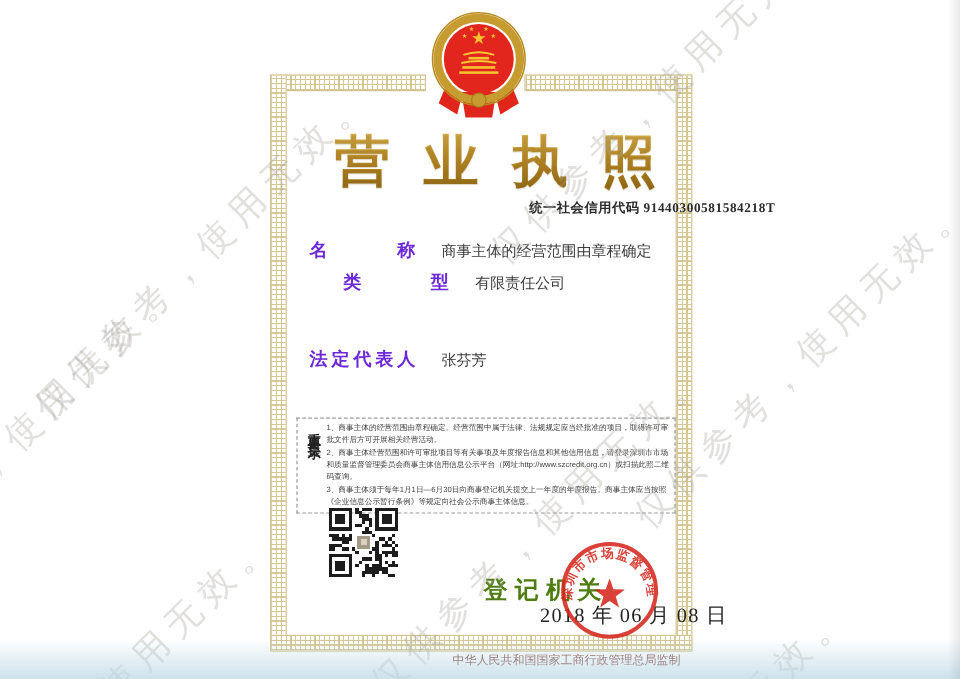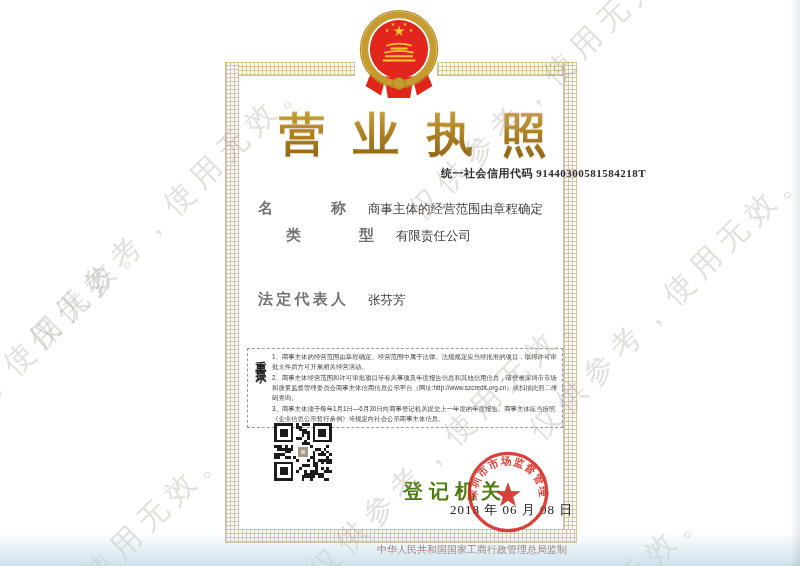--- a/index.html
+++ b/index.html
@@ -25,39 +25,39 @@
          background:linear-gradient(180deg,#e7c25f 0%,#c1922d 45%,#8a6212 100%);
          -webkit-background-clip:text;background-clip:text;color:#b8860b;
          -webkit-text-fill-color:transparent;text-shadow:0 1px 1px rgba(120,84,10,.25);z-index:2;}
 
   .credit-line{position:absolute;left:393px;top:166px;font-size:11px;font-weight:bold;
                color:#2b2b2b;z-index:2;letter-spacing:.5px;margin-left:48px;}
   .credit-line .code{font-weight:bold;letter-spacing:.5px;}
 
   .field-row{position:absolute;z-index:2;}
   .flabel{display:inline-block;width:88px;font-family:"Liberation Sans","DejaVu Sans",sans-serif;
-          font-weight:bold;font-size:15px;color:#737373;text-align:justify;text-align-last:justify;
+          font-weight:bold;font-size:15px;color:#6d28d9;text-align:justify;text-align-last:justify;
           vertical-align:top;}
   .fvalue{display:inline-block;margin-left:22px;font-size:12.5px;color:#3c3c3c;vertical-align:top;
           width:212px;line-height:17px;padding-top:2px;}
 
   .notice{position:absolute;left:247px;top:348px;width:306px;min-height:54px;z-index:2;
           border:1px dashed #9a9a9a;display:flex;align-items:stretch;padding:2px 4px 3px 4px;
           background:rgba(255,255,255,.15);}
   .notice-side{writing-mode:vertical-rl;text-orientation:upright;font-family:"Liberation Sans","DejaVu Sans",sans-serif;
                font-size:11px;font-weight:bold;color:#222;letter-spacing:4px;margin:1px 4px 0 1px;}
   .notice-body{flex:1;}
   .notice-body p{margin:1px 0;font-size:6.4px;line-height:1.55;color:#3d3d3d;
                  font-family:"Liberation Sans","DejaVu Sans",sans-serif;}
 
   .qr{position:absolute;left:274px;top:423px;width:58px;height:58px;z-index:2;}
 
   .reg-label{position:absolute;left:403px;top:478px;font-family:"Liberation Sans","DejaVu Sans",sans-serif;
              font-size:20px;font-weight:bold;color:#4d7c0f;letter-spacing:6px;z-index:2;}
-  .reg-date{position:absolute;left:450px;top:501px;font-size:13px;color:#222;letter-spacing:1px;z-index:2;}
+  .reg-date{position:absolute;left:450px;top:501px;font-size:17px;color:#222;letter-spacing:1px;z-index:2;}
   .seal{position:absolute;left:466px;top:450px;width:84px;height:84px;z-index:5;opacity:.88;}
 
   .footer-line{position:absolute;right:233px;top:543px;width:330px;text-align:right;
                font-size:10px;color:#8a4a3e;z-index:2;font-family:"Liberation Sans","DejaVu Sans",sans-serif;}
 
   .wm{position:absolute;white-space:nowrap;transform:rotate(-45deg);transform-origin:0 0;
       font-size:30px;letter-spacing:8px;color:rgba(168,163,156,.34);z-index:6;
       font-family:"Liberation Sans","DejaVu Sans",sans-serif;pointer-events:none;}
   .wm.w1{left:-140px;top:490px;} .wm.w2{left:20px;top:330px;} .wm.w3{left:400px;top:200px;}
   .wm.w4{left:300px;top:560px;} .wm.w5{left:520px;top:420px;} .wm.w6{left:-60px;top:700px;}

